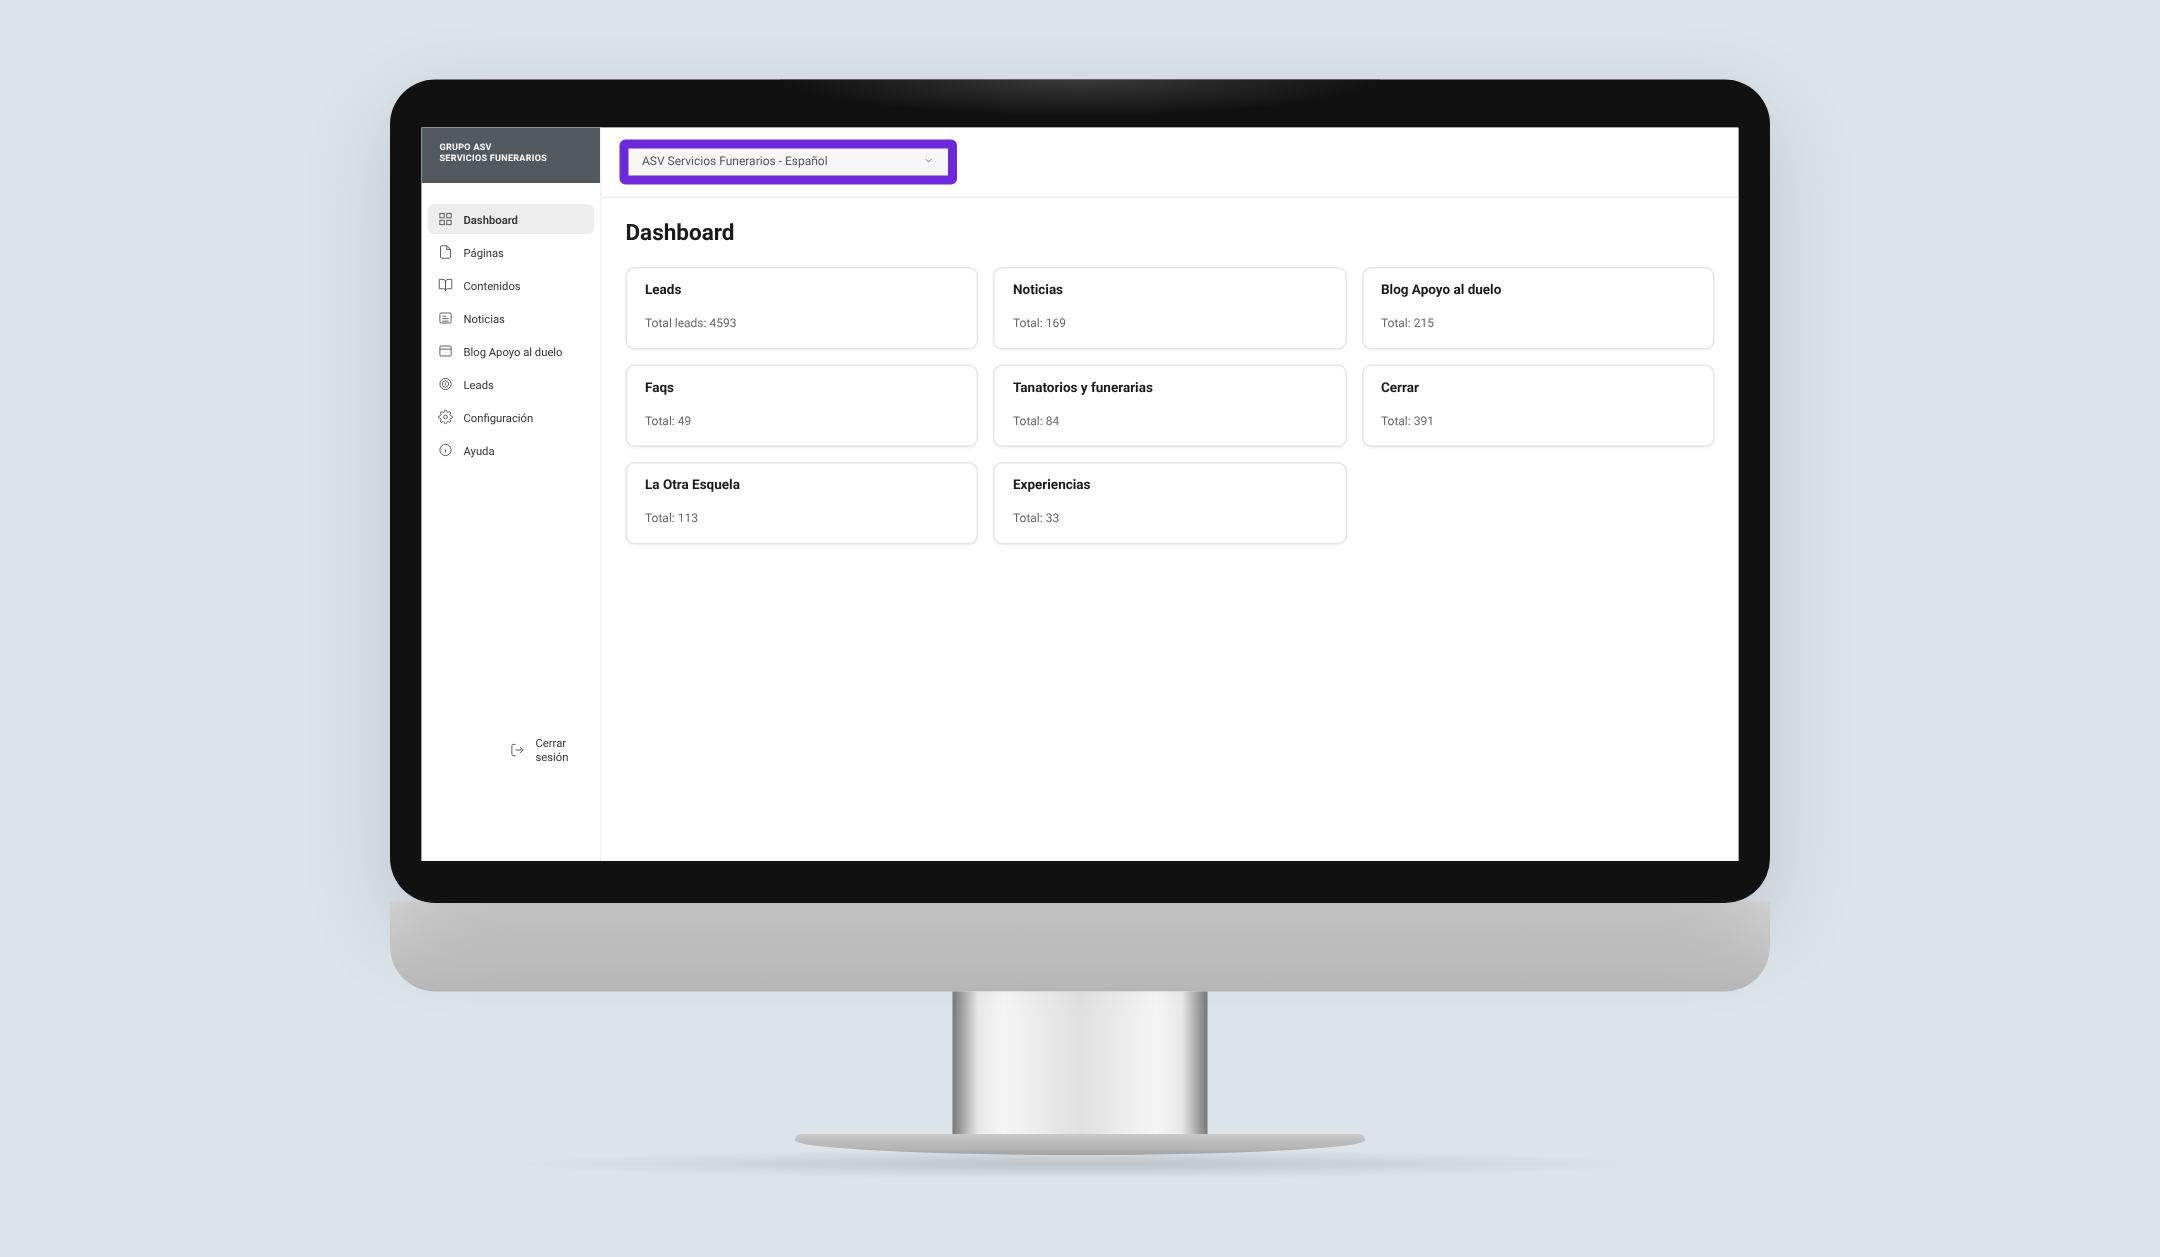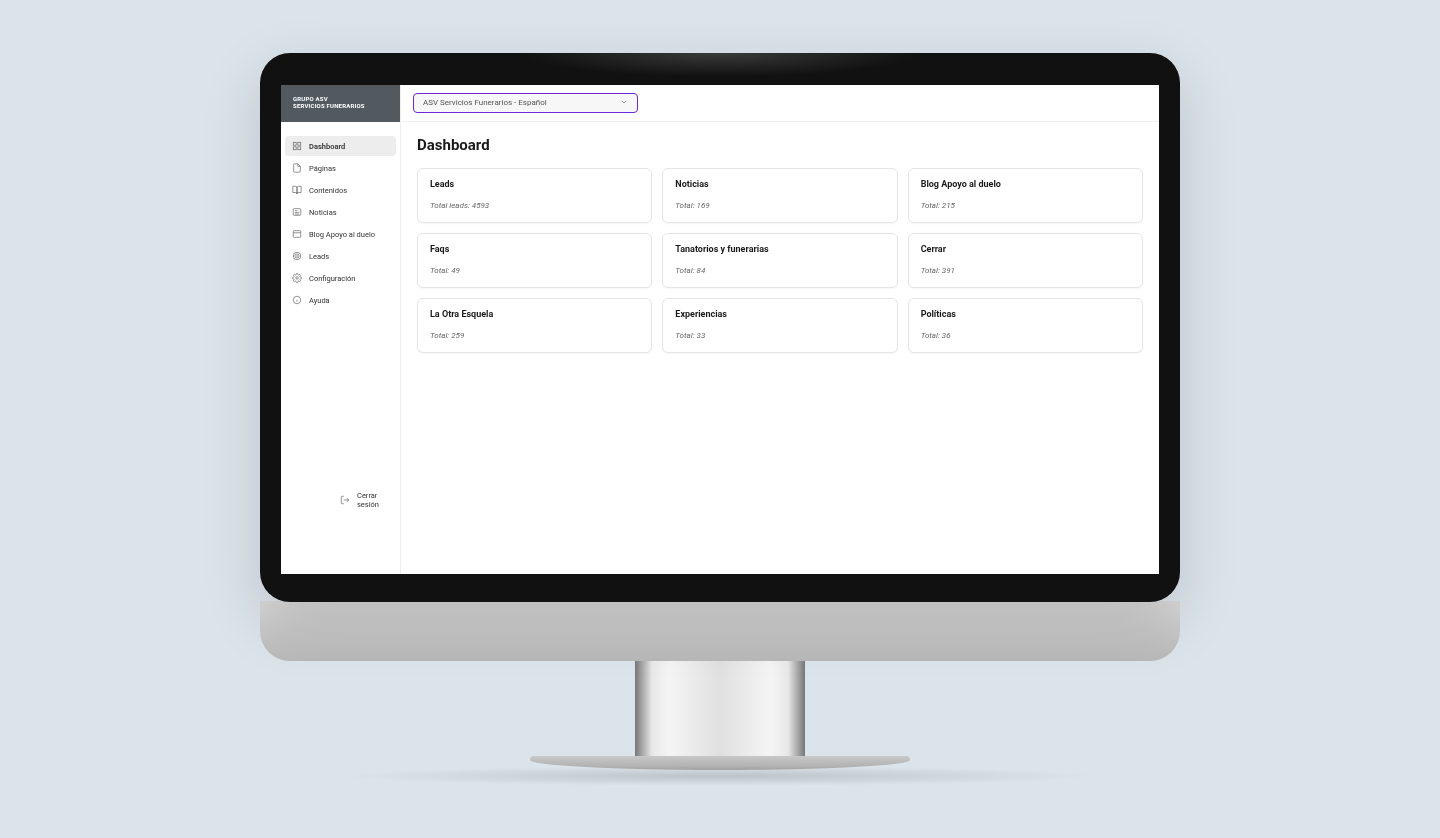--- a/index.html
+++ b/index.html
@@ -164,21 +164,21 @@
     .topbar {
       padding: 8px 12px;
       border-bottom: 1px solid #eee;
     }
     
     .site-selector {
       display: flex;
       align-items: center;
       justify-content: space-between;
       background: #f7f7f7;
-      border: 1px solid #6d28d9;
+      border: 6px solid #6d28d9;
       border-radius: 4px;
       padding: 4px 9px;
       width: 225px;
       font-size: 8px;
       color: #555;
       cursor: pointer;
     }
     
     .site-selector svg {
       width: 8px;
@@ -219,21 +219,20 @@
     .card-title {
       font-size: 9px;
       font-weight: 700;
       color: #1a1a1a;
       margin-bottom: 12px;
     }
     
     .card-value {
       font-size: 8px;
       color: #666;
-      font-style: italic;
     }
   </style>
 </head>
 <body>
 
 <div class="monitor-wrapper">
   <div class="monitor-bezel">
     <div class="monitor-camera-notch"></div>
     <div class="monitor-screen">
 
@@ -390,32 +389,28 @@
             </div>
 
 
             <div class="card">
               <div class="card-title">Cerrar</div>
               <div class="card-value">Total: 391</div>
             </div>
 
             <div class="card">
               <div class="card-title">La Otra Esquela</div>
-              <div class="card-value">Total: 259</div>
+              <div class="card-value">Total: 113</div>
             </div>
 
             <div class="card">
               <div class="card-title">Experiencias</div>
               <div class="card-value">Total: 33</div>
             </div>
 
-            <div class="card">
-              <div class="card-title">Políticas</div>
-              <div class="card-value">Total: 36</div>
-            </div>
 
           </div>
         </div>
       </main>
 
     </div>
   </div>
   <div class="monitor-chin"></div>
   <div class="monitor-neck"></div>
   <div class="monitor-base"></div>

